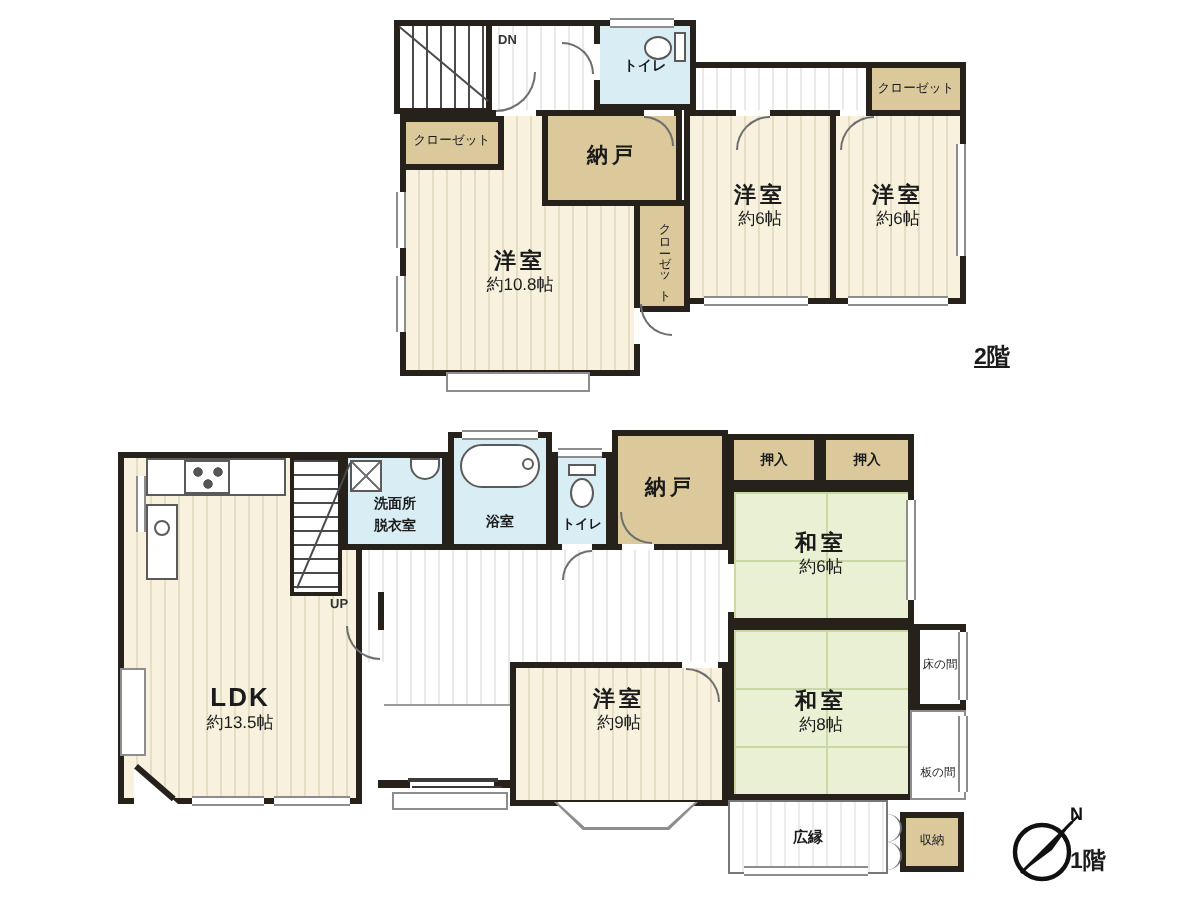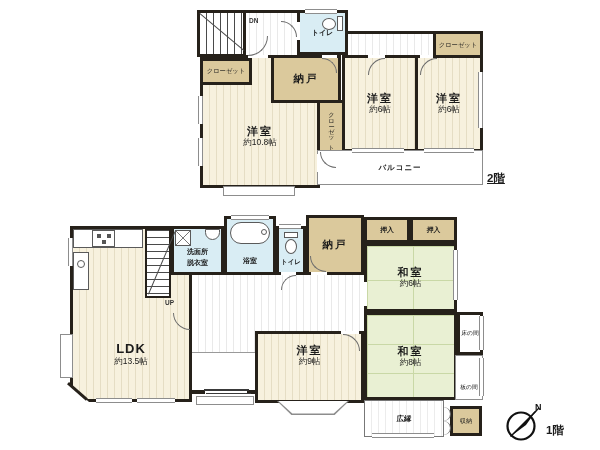--- a/index.html
+++ b/index.html
@@ -85,23 +85,20 @@
 
   <div class="room wood" style="left:342px;top:55px;width:76px;height:97px;">
     <span class="rname">洋室</span>
     <span class="rsize">約6帖</span>
   </div>
   <div class="room wood" style="left:415px;top:55px;width:68px;height:97px;">
     <span class="rname">洋室</span>
     <span class="rsize">約6帖</span>
   </div>
 
-  <div class="room thin white" style="left:317px;top:150px;width:166px;height:35px;">
-    <span class="small" style="font-weight:700;font-size:7.5px;letter-spacing:1px;">バルコニー</span>
-  </div>
 
   <div class="room thin white" style="left:223px;top:186px;width:72px;height:10px;"></div>
 
   <div class="gap" style="left:248px;top:55px;width:20px;height:3px;"></div>
   <div class="arc abr" style="left:248px;top:36px;width:20px;height:20px;"></div>
   <div class="gap" style="left:297px;top:22px;width:3px;height:18px;"></div>
   <div class="arc atr" style="left:281px;top:21px;width:16px;height:16px;"></div>
   <div class="gap" style="left:322px;top:55px;width:15px;height:3px;"></div>
   <div class="arc atr" style="left:322px;top:58px;width:15px;height:15px;"></div>
   <div class="gap" style="left:368px;top:55px;width:17px;height:3px;"></div>
@@ -116,21 +113,21 @@
   <div class="winh" style="left:352px;top:148px;width:52px;"></div>
   <div class="winh" style="left:424px;top:148px;width:50px;"></div>
   <div class="winv" style="left:478px;top:72px;height:56px;"></div>
   <div class="winh" style="left:305px;top:9px;width:32px;"></div>
 
   <div class="flr" style="left:487px;top:171px;text-decoration:underline;">2階</div>
 
   <div class="hall" style="left:171px;top:275px;width:193px;height:56px;"></div>
   <div class="hall" style="left:192px;top:331px;width:63px;height:21px;"></div>
 
-  <div class="room wood" style="left:70px;top:226px;width:122px;height:176px;padding-top:80px;">
+  <div class="room wood" style="left:59px;top:226px;width:122px;height:176px;padding-top:80px;">
     <span class="rname" style="font-size:13px;letter-spacing:1px;">LDK</span>
     <span class="rsize">約13.5帖</span>
   </div>
 
   <div style="position:absolute;left:67px;top:382px;width:22px;height:20px;background:#fff;clip-path:polygon(0 0,100% 100%,0 100%);z-index:3;"></div>
   <div class="wall" style="left:69px;top:382px;width:25px;height:3.2px;transform:rotate(41deg);transform-origin:0 0;"></div>
 
   <div class="room thin white" style="left:60px;top:334px;width:13px;height:44px;z-index:6;"></div>
 
   <div class="fix" style="left:73px;top:229px;width:70px;height:19px;"></div>
@@ -231,21 +228,21 @@
   <div class="winv" style="left:68px;top:238px;height:28px;"></div>
   <div class="winh" style="left:96px;top:398px;width:36px;"></div>
   <div class="winh" style="left:137px;top:398px;width:38px;"></div>
   <div class="winv" style="left:453px;top:250px;height:50px;"></div>
   <div class="winv" style="left:479px;top:316px;height:34px;"></div>
   <div class="winv" style="left:479px;top:358px;height:38px;"></div>
   <div class="winh" style="left:372px;top:433px;width:62px;"></div>
   <div class="winh" style="left:231px;top:215px;width:38px;"></div>
   <div class="winh" style="left:279px;top:224px;width:22px;"></div>
 
-  <div class="flr" style="left:515px;top:423px;margin-left:31px;">1階</div>
+  <div class="flr" style="left:504px;top:423px;margin-left:31px;">1階</div>
 
   <div style="position:absolute;left:503px;top:401px;width:42px;height:42px;">
     <svg width="42" height="42" viewBox="0 0 42 42">
       <circle cx="18" cy="25" r="13.5" fill="#fff" stroke="#111" stroke-width="2.2"></circle>
       <path d="M7.5 35.5 L33 10 L23 24 Z" fill="#111"></path>
       <path d="M7.5 35.5 L33 10" stroke="#111" stroke-width="1.4"></path>
       <path d="M30 13 L36 7" stroke="#111" stroke-width="1.2"></path>
       <text x="32" y="9" font-size="9" font-weight="bold" fill="#111">N</text>
     </svg>
   </div>

